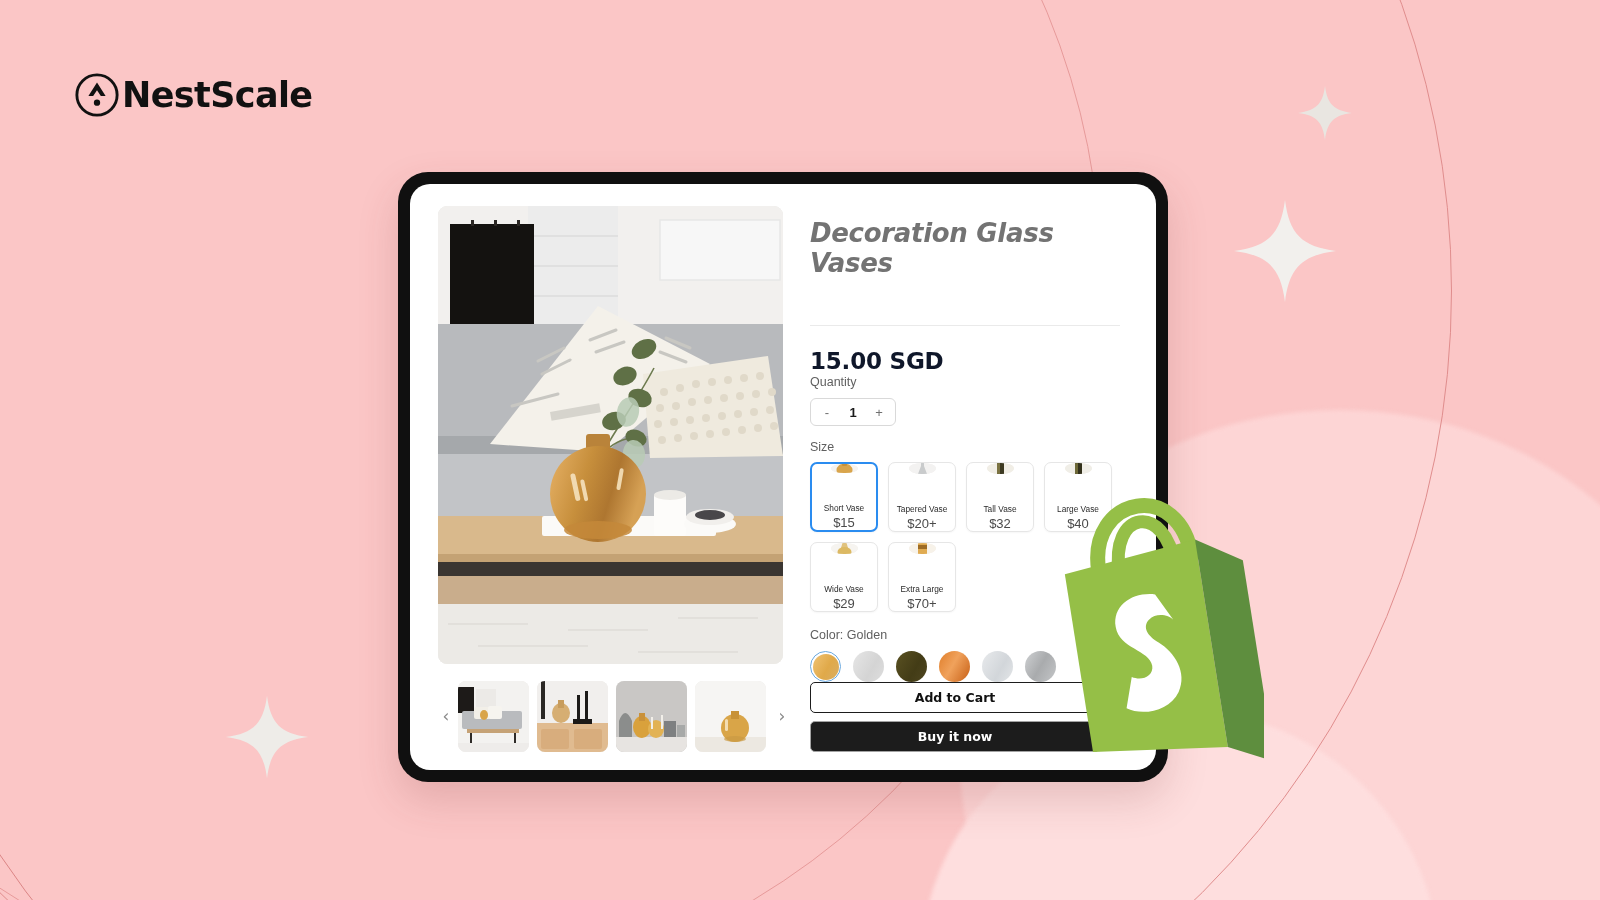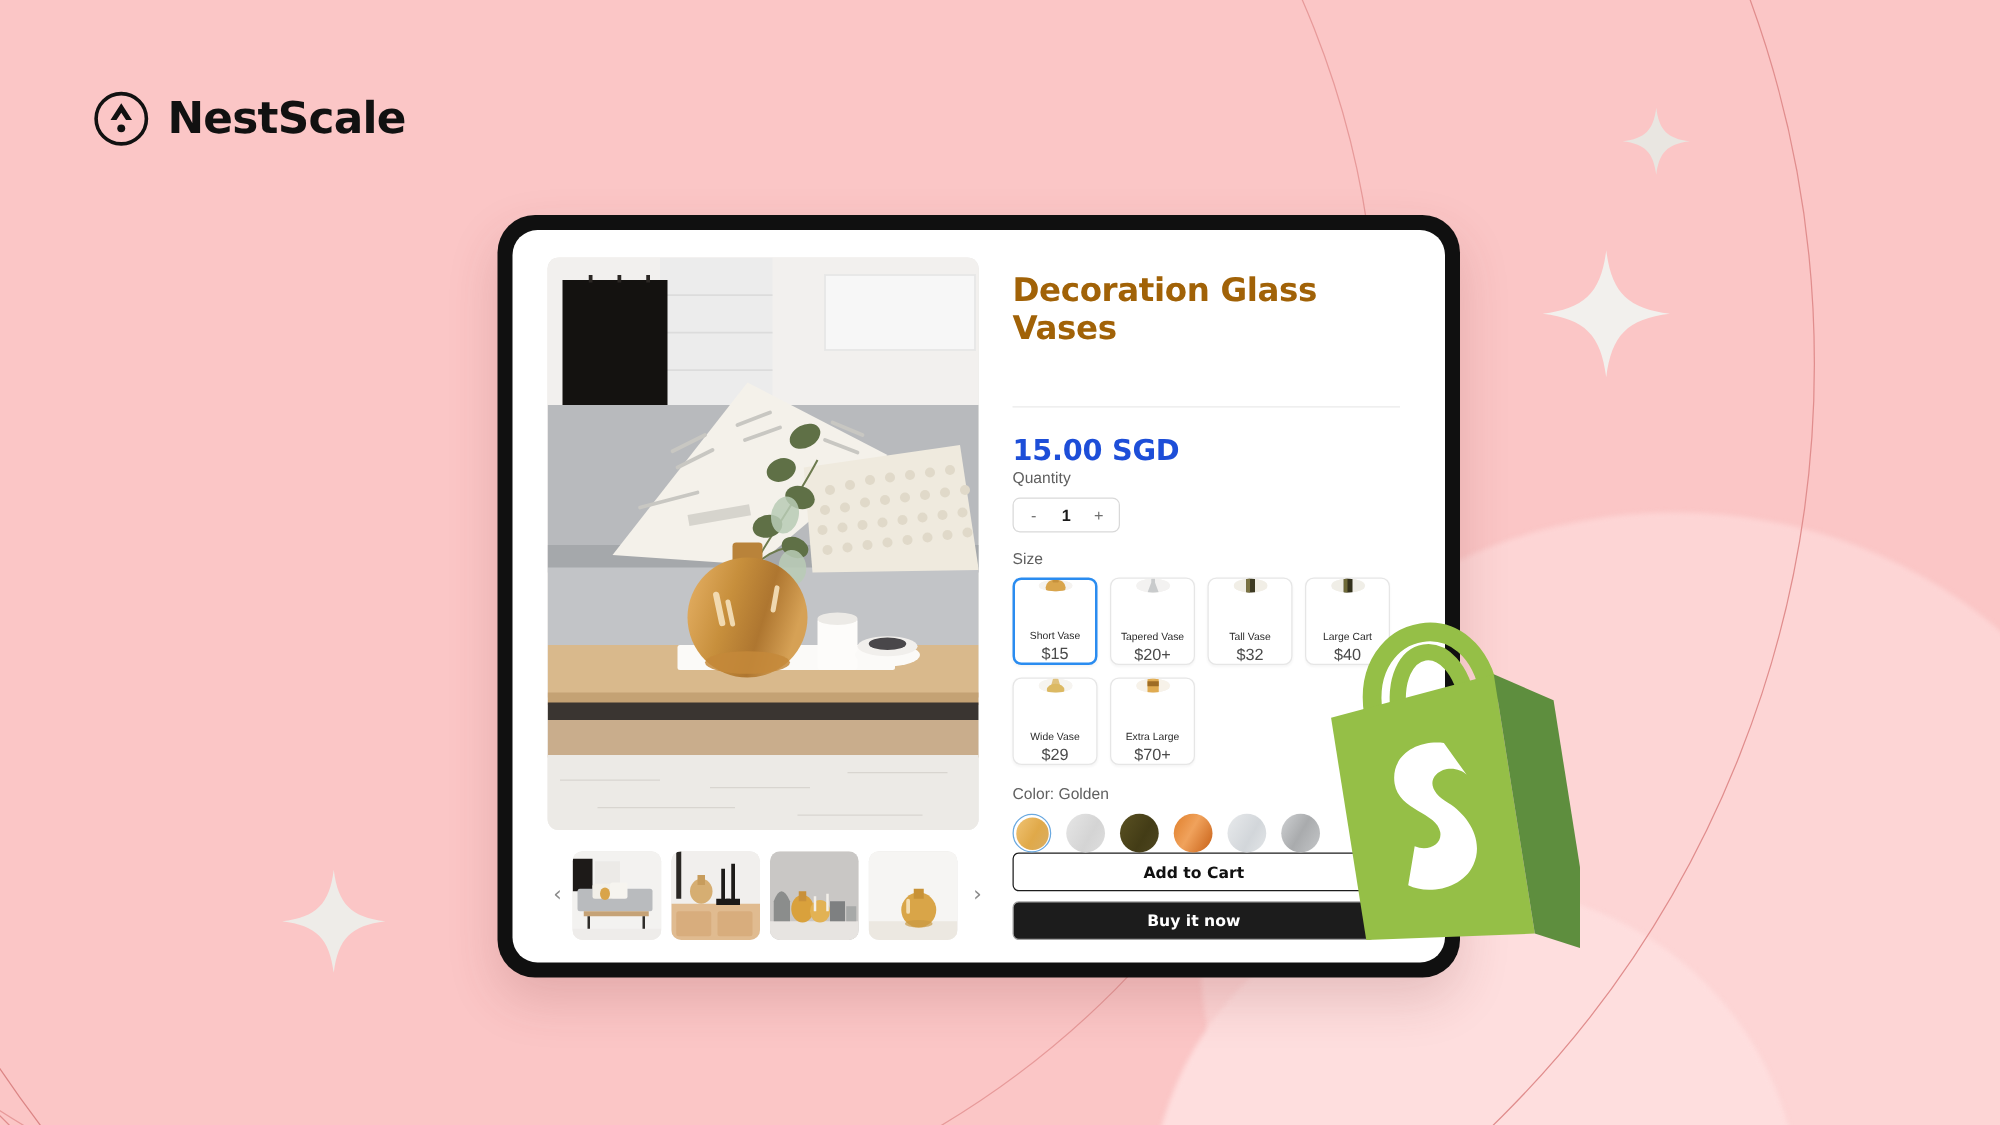--- a/index.html
+++ b/index.html
@@ -32,21 +32,21 @@
     background: transparent;
   }
   .arc.a1 { left: -330px; top: -430px; width: 1430px; height: 1430px; }
   .arc.a2 { left: -250px; top: -560px; width: 1700px; height: 1700px; border-color:#e08d8d;}
   .arc.a3 { left: -170px; top: -690px; width: 1980px; height: 1980px; border-color:#db8585;}
 
   
   .logo {
     position: absolute;
     left: 74px; top: 72px;
-    display: flex; align-items: center; gap: 14px;
+    display: flex; align-items: center; gap: 2px;
   }
   .logo-mark { width: 46px; height: 46px; }
   .logo-text {
     font-size: 35px;
     font-weight: 800;
     letter-spacing: -0.6px;
     color: #111;
     font-family: "DejaVu Sans", sans-serif;
   }
 
@@ -116,33 +116,34 @@
 
   
   .details {
     flex: 1 1 auto;
     padding: 34px 36px 0 28px;
     box-sizing: border-box;
   }
   .product-title {
     font-size: 26px;
     font-weight: 700;
-    color: #a16207;
+    color: #737373;
     letter-spacing: -0.3px;
     margin: 0;
     font-family: "DejaVu Sans", sans-serif;
+    font-style: italic;
   }
   .divider {
     height: 1px; background: #eaeaea;
     margin: 47px 0 0 0;
   }
   .price {
     font-size: 23px;
     font-weight: 700;
-    color: #1d4ed8;
+    color: #0f172a;
     margin-top: 22px;
     letter-spacing: -0.2px;
     font-family: "DejaVu Sans", sans-serif;
   }
   .field-label {
     font-size: 12.5px;
     color: #5f5f5f;
     margin-top: 1px;
   }
   .qty {
@@ -545,21 +546,21 @@
             </div>
             <div class="size-card">
               <div class="size-thumb">
                 <svg width="27" height="27" viewBox="0 0 27 27">
                   <circle cx="13.5" cy="13.5" r="13.5" fill="#f0eee7"></circle>
                   <rect x="10" y="4" width="7" height="18" rx="1" fill="#33311c"></rect>
                   <rect x="10" y="4" width="3" height="18" fill="#6e6938"></rect>
                   <rect x="9" y="4" width="9" height="3" fill="#47441f"></rect>
                 </svg>
               </div>
-              <div class="size-name">Large Cart</div>
+              <div class="size-name">Large Vase</div>
               <div class="size-price">$40</div>
             </div>
             <div class="size-card">
               <div class="size-thumb">
                 <svg width="27" height="27" viewBox="0 0 27 27">
                   <circle cx="13.5" cy="13.5" r="13.5" fill="#f6f4f0"></circle>
                   <path d="M12 6 h3 l2 7 a6 6 0 0 1 -7 0 z" fill="#e0c27e"></path>
                   <ellipse cx="13.5" cy="17" rx="7" ry="5" fill="#dcb963"></ellipse>
                   <ellipse cx="13.5" cy="21" rx="5" ry="1.6" fill="#c09f49" opacity="0.7"></ellipse>
                 </svg>

